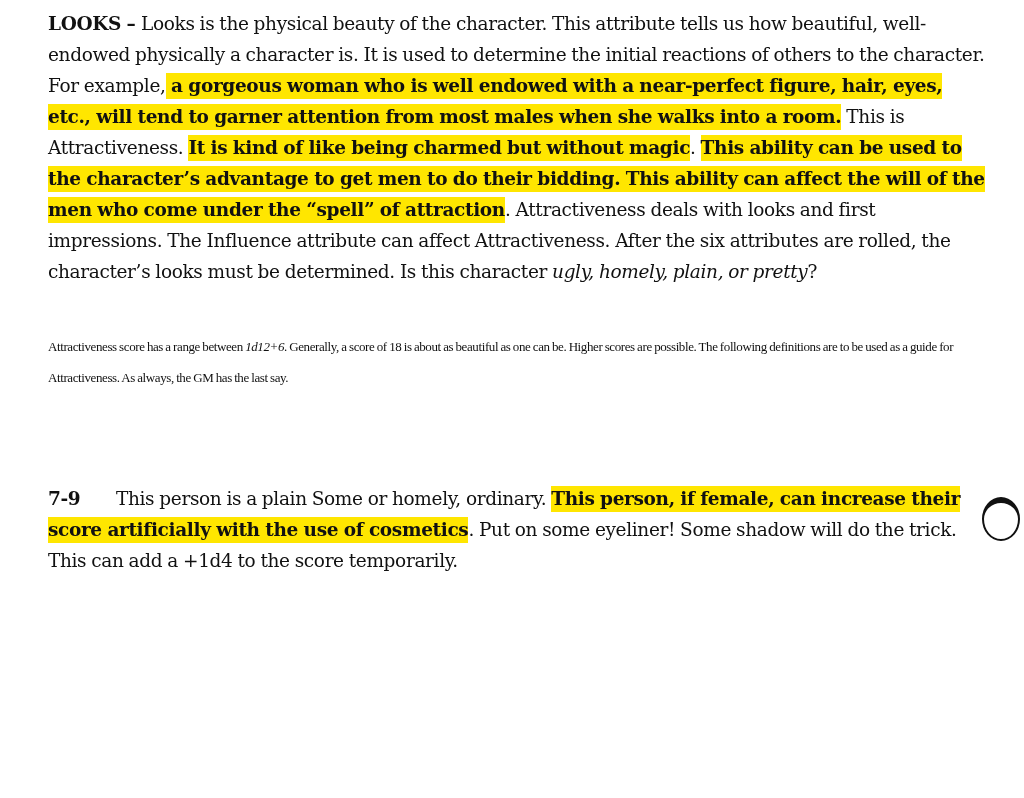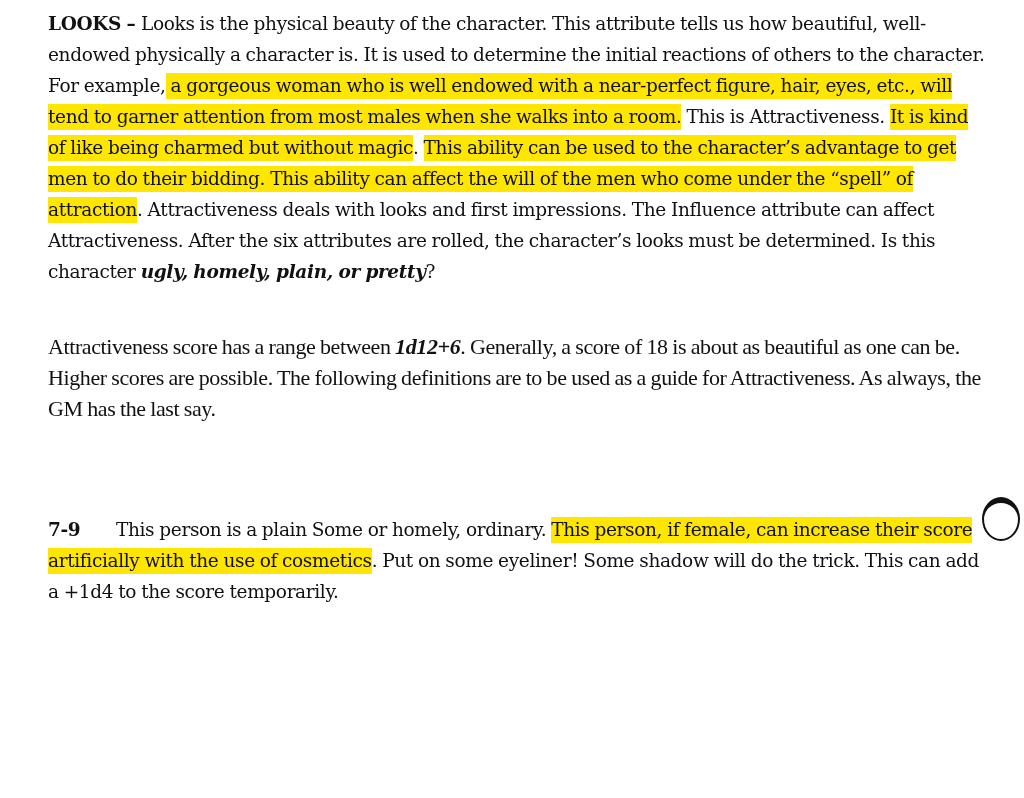--- a/index.html
+++ b/index.html
@@ -25,31 +25,32 @@
       letter-spacing: -0.35px;
       word-spacing: -0.5px;
     }
     .page p { margin: 0; }
     .para1 { margin-bottom: 0; }
     .gap-a { height: 44px; }
     .gap-b { height: 34px; }
     .gap-c { height: 56px; }
     .condensed {
       font-family: "Liberation Serif", serif;
-      font-size: 22px;
+      font-size: 13px;
       letter-spacing: -0.4px;
     }
     .hl {
       background: #ffe600;
       padding: 2px 0 3px 0;
       box-decoration-break: clone;
+      font-weight: bold;
       -webkit-box-decoration-break: clone;
     }
     b.lead { font-weight: bold; }
-    .bi { font-weight: bold; font-style: italic; margin-top: 36px; }
+    .bi { font-weight: normal; font-style: italic; margin-top: 36px; }
     .heading {
       font-weight: bold;
       font-family: "Liberation Serif", serif;
       font-size: 19.5px;
       letter-spacing: -0.4px;
     }
     .entry .range {
       font-weight: bold;
       display: inline-block;
       width: 68px;

